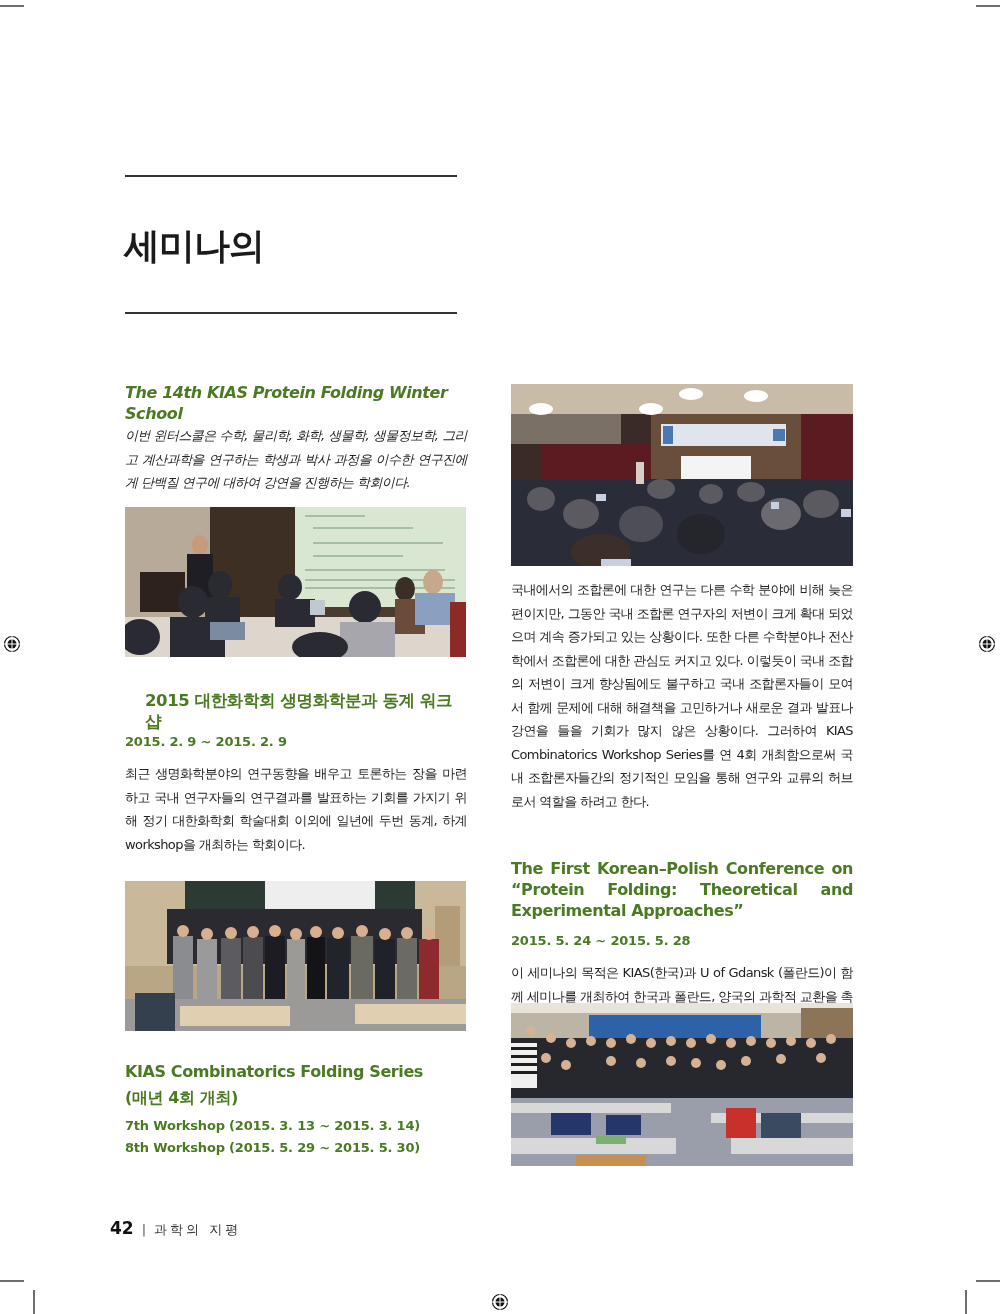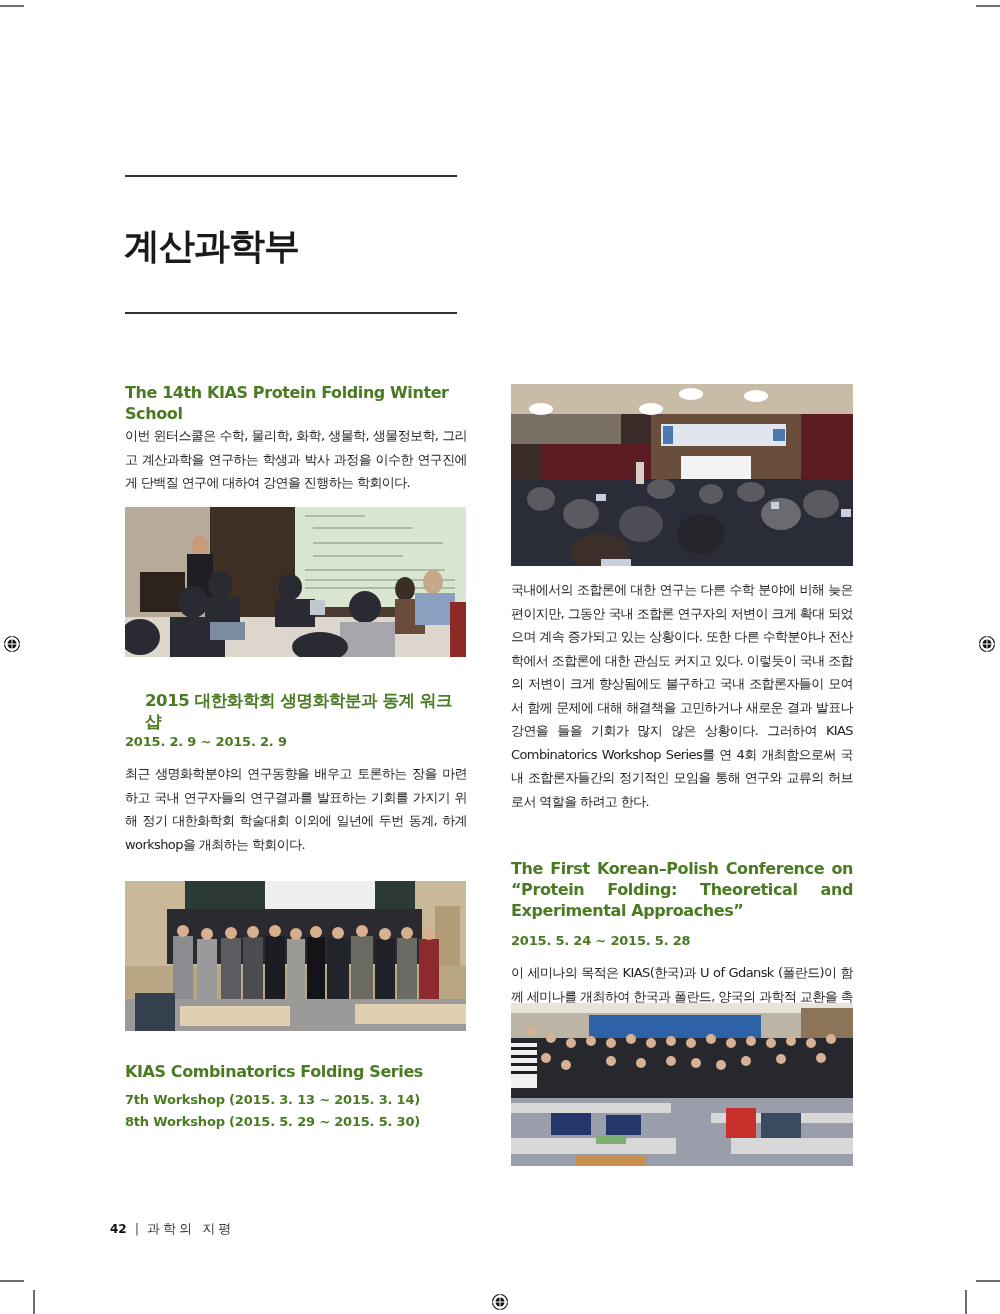--- a/index.html
+++ b/index.html
@@ -36,21 +36,21 @@
     font-family:"DejaVu Sans", sans-serif; letter-spacing:-0.6px; margin:0;
   }
   .photo {
     position:absolute; overflow:hidden; background:#3a3530;
   }
   .photo svg { display:block; }
   .folio {
     position:absolute; left:110px; top:1218px; font-size:16px;
     font-family:"DejaVu Sans", sans-serif;
   }
-  .folio .num { font-weight:bold; color:#111; font-size:12px; }
+  .folio .num { font-weight:bold; color:#111; font-size:17px; }
   .folio .sep { color:#555; margin:0 8px; font-size:13px; }
   .folio .pub { color:#333; font-size:13px; letter-spacing:3px; }
 </style>
 </head>
 <body>
 
 <div class="crop-h" style="left:0;top:5px;width:24px;"></div>
 <div class="crop-h" style="left:976px;top:5px;width:24px;"></div>
 <div class="crop-h" style="left:0;top:1280px;width:24px;"></div>
 <div class="crop-v" style="left:33px;top:1290px;height:24px;"></div>
@@ -70,24 +70,24 @@
   <line x1="9" y1="0" x2="9" y2="18" stroke="#fff" stroke-width="1"></line>
 </svg>
 <svg class="reg-mark" style="left:491px;top:1293px;" viewBox="0 0 18 18">
   <circle cx="9" cy="9" r="7.5" fill="none" stroke="#111" stroke-width="1.2"></circle>
   <circle cx="9" cy="9" r="4.5" fill="#111"></circle>
   <line x1="0" y1="9" x2="18" y2="9" stroke="#fff" stroke-width="1"></line>
   <line x1="9" y1="0" x2="9" y2="18" stroke="#fff" stroke-width="1"></line>
 </svg>
 
 <div class="rule" style="top:175px;"></div>
-<div class="section-title">계산과학부</div>
+<div class="section-title">세미나의</div>
 <div class="rule" style="top:312px;"></div>
 
-<div class="col col-left" style="top:382px;">
+<div class="col col-left" style="top:382px;font-style:italic;">
   <h3 class="h-title">The 14th KIAS Protein Folding Winter School</h3>
   <p class="body-text">이번 윈터스쿨은 수학, 물리학, 화학, 생물학, 생물정보학, 그리고 계산과학을 연구하는 학생과 박사 과정을 이수한 연구진에게 단백질 연구에 대하여 강연을 진행하는 학회이다.</p>
 </div>
 
 <div class="photo" style="left:125px;top:507px;width:341px;height:150px;">
   <svg width="341" height="150" viewBox="0 0 341 150">
     <rect width="341" height="150" fill="#4a3c30"></rect>
     <rect x="0" y="0" width="85" height="110" fill="#b8aa98"></rect>
     <rect x="85" y="0" width="85" height="110" fill="#3d2f24"></rect>
     <rect x="170" y="0" width="171" height="100" fill="#d8e6d2"></rect>
@@ -173,20 +173,21 @@
     </g>
     <rect x="0" y="118" width="341" height="32" fill="#9c9a98"></rect>
     <rect x="55" y="125" width="110" height="20" fill="#e0cfb0"></rect>
     <rect x="230" y="123" width="111" height="20" fill="#e0cfb0"></rect>
     <rect x="10" y="112" width="40" height="38" fill="#34404e"></rect>
   </svg>
 </div>
 
 <div class="col col-left" style="top:1061px;">
   <h3 class="h-title" style="line-height:22px;">KIAS Combinatorics Folding Series</h3>
+  <h3 class="h-title" style="line-height:22px;margin-top:4px;">(매년 4회 개최)</h3>
   <div class="h-date" style="margin:6px 0 0 0;line-height:22px;">7th Workshop (2015. 3. 13 ~ 2015. 3. 14)</div>
   <div class="h-date" style="margin:0;line-height:22px;">8th Workshop (2015. 5. 29 ~ 2015. 5. 30)</div>
 </div>
 
 <div class="photo" style="left:511px;top:384px;width:342px;height:182px;">
   <svg width="342" height="182" viewBox="0 0 342 182">
     <rect width="342" height="182" fill="#3a2a28"></rect>
     <rect x="0" y="0" width="342" height="30" fill="#c8bca8"></rect>
     <rect x="0" y="30" width="110" height="30" fill="#7a7066"></rect>
     <rect x="30" y="60" width="110" height="40" fill="#5a1c20"></rect>

